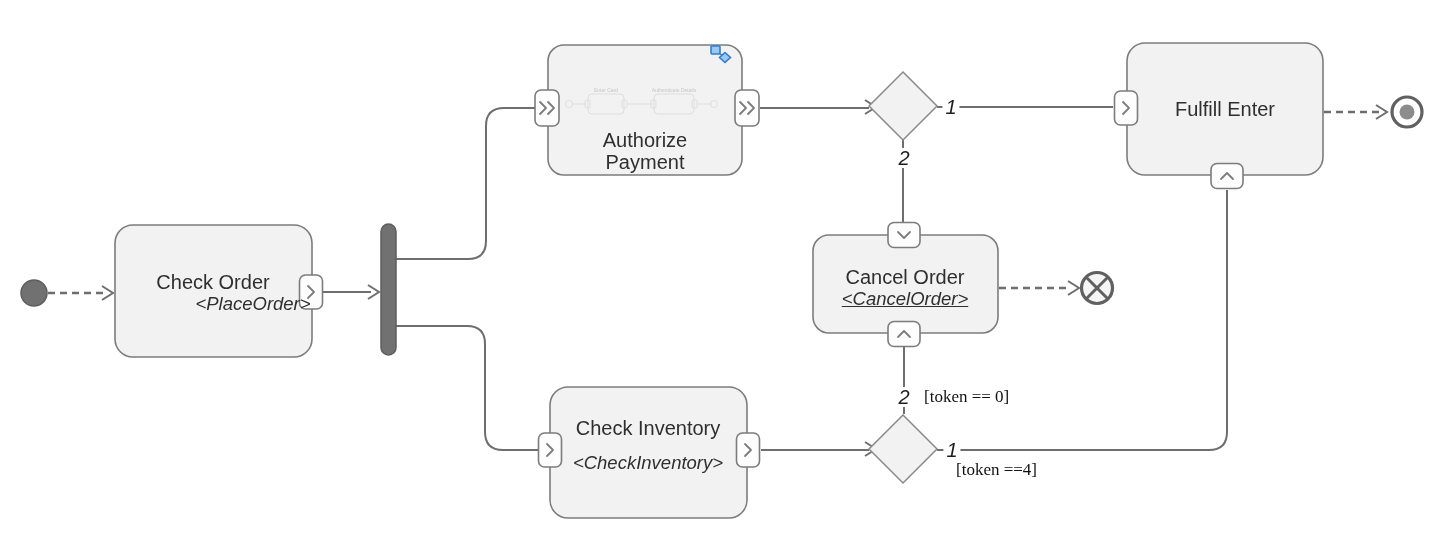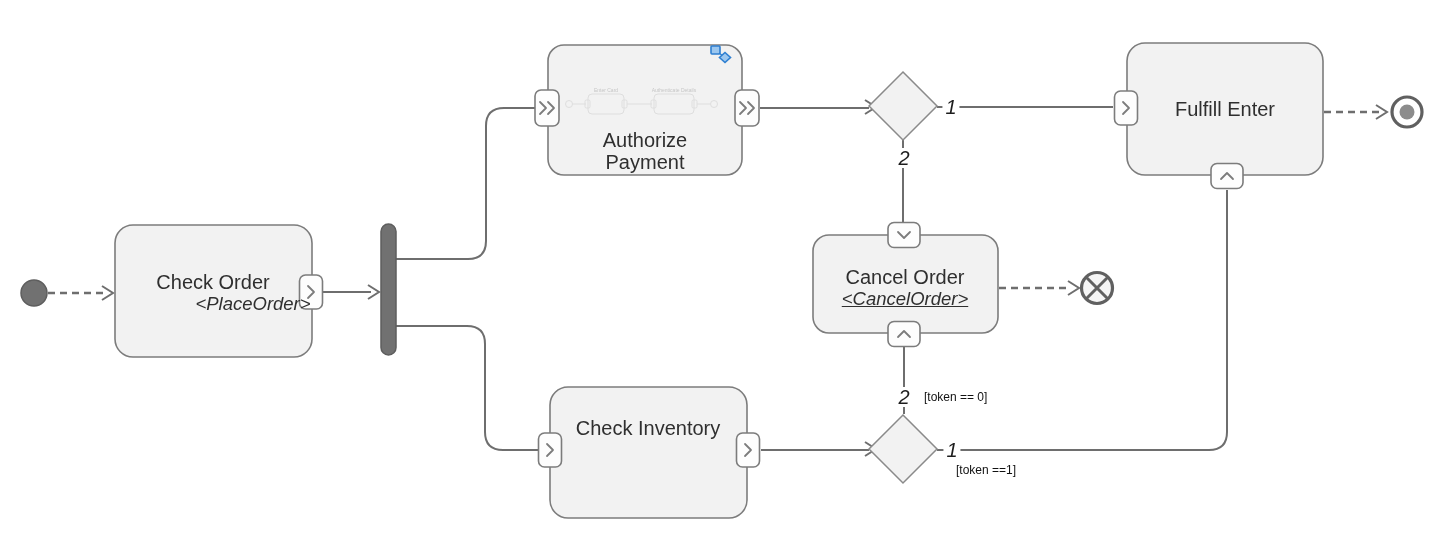--- a/index.html
+++ b/index.html
@@ -36,21 +36,21 @@
   }
   .lbl-wrap{white-space:normal;width:150px;margin-top:42px;}
   .stereo{font-style:italic;font-size:18.5px;}
   .num{
     position:absolute;transform:translate(-50%,-50%);
     font-style:italic;font-size:20px;color:#1d1d1d;
     background:#ffffff;padding:0 3px;line-height:20px;
   }
   .guard{
     position:absolute;transform:translate(0,-50%);
-    font-size:12px;color:#111111;white-space:nowrap;
+    font-size:17px;color:#111111;white-space:nowrap;font-family:Liberation Serif, serif;
   }
 </style>
 </head>
 <body>
 
 <div class="canvas">
   <svg width="1429" height="546" viewBox="0 0 1429 546">
 
     <g>
 
@@ -169,26 +169,27 @@
       <circle class="final-dot" cx="1407" cy="112" r="7.5"></circle>
     </g>
   </svg>
 
   <div class="lbl" style="left:213px;top:282px;">Check Order</div>
   <div class="lbl stereo" style="left:213px;top:304px;margin-left:40px;">&lt;PlaceOrder&gt;</div>
 
   <div class="lbl lbl-wrap" style="left:645px;top:109px;">Authorize Payment</div>
 
   <div class="lbl" style="left:648px;top:428px;">Check Inventory</div>
+  <div class="lbl stereo" style="left:648px;top:463px;">&lt;CheckInventory&gt;</div>
 
   <div class="lbl" style="left:905px;top:277px;">Cancel Order</div>
   <div class="lbl stereo" style="left:905px;top:299px;text-decoration:underline;">&lt;CancelOrder&gt;</div>
 
   <div class="lbl" style="left:1225px;top:109px;">Fulfill Enter</div>
 
   <div class="num" style="left:951px;top:107px;">1</div>
   <div class="num" style="left:904px;top:158px;">2</div>
   <div class="num" style="left:904px;top:397px;">2</div>
   <div class="num" style="left:952px;top:450px;">1</div>
 
   <div class="guard" style="left:924px;top:397px;">[token == 0]</div>
-  <div class="guard" style="left:956px;top:470px;">[token ==1]</div>
+  <div class="guard" style="left:956px;top:470px;">[token ==4]</div>
 </div>
 
 </body></html>

